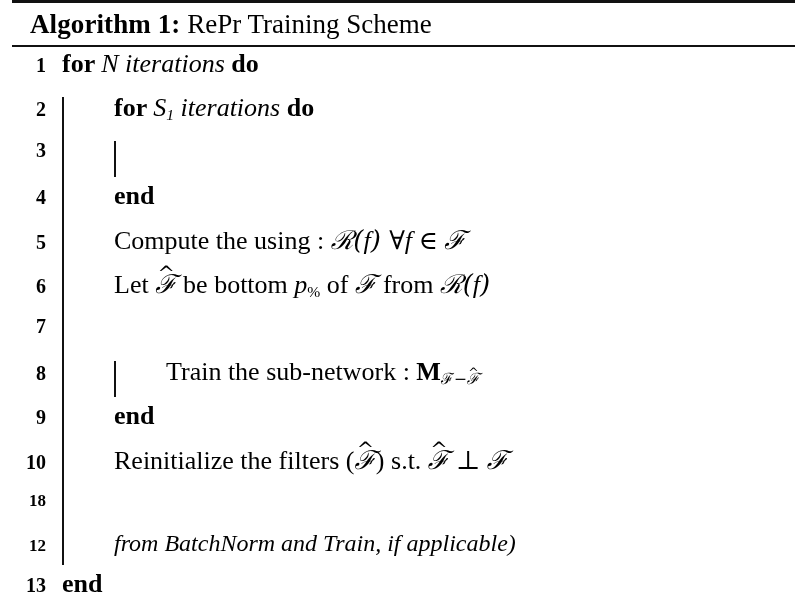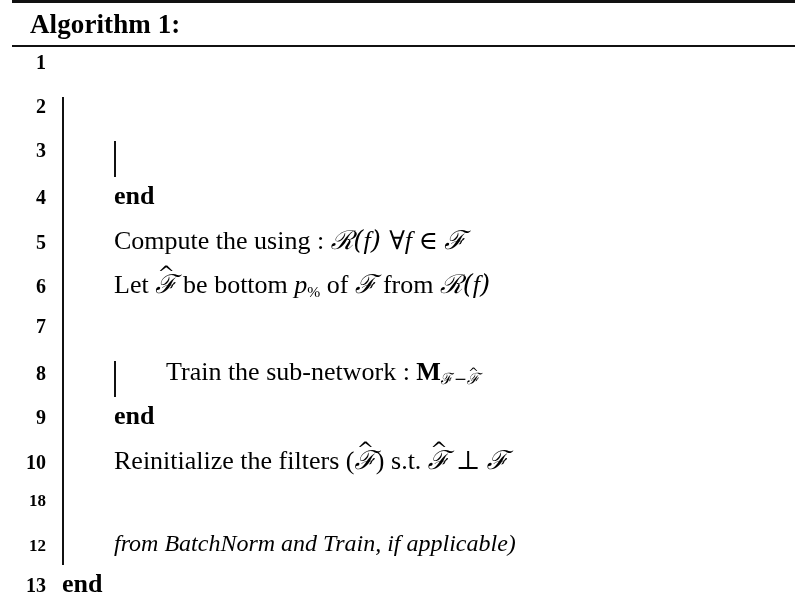--- a/index.html
+++ b/index.html
@@ -141,30 +141,33 @@
 </style>
 </head>
 <body>
 
 <div id="algorithm-box">
 
   <div class="rule-thick"></div>
 
   <div id="caption-row">
     <span class="cap-strong">Algorithm 1:</span>
+      <span class="cap-rest"> RePr Training Scheme</span>
   </div>
 
   <div class="rule-thin"></div>
 
   <div id="lines">
       <div class="algline">
         <div class="lineno">1</div>
+        <div class="content ind0"><span class="kw">for </span><span class="mathit">N</span><span> </span><span class="it">iterations</span><span> </span><span class="kw">do</span></div>
       </div>
       <div class="algline">
         <div class="lineno">2</div>
+        <div class="content ind1"><span class="kw">for </span><span class="mathit">S</span><sub class="sb">1</sub><span> </span><span class="it">iterations</span><span> </span><span class="kw">do</span></div>
       </div>
       <div class="algline">
         <div class="lineno">3</div>
       </div>
       <div class="algline">
         <div class="lineno">4</div>
         <div class="content ind1"><span class="kw">end</span></div>
       </div>
       <div class="algline">
         <div class="lineno">5</div>

